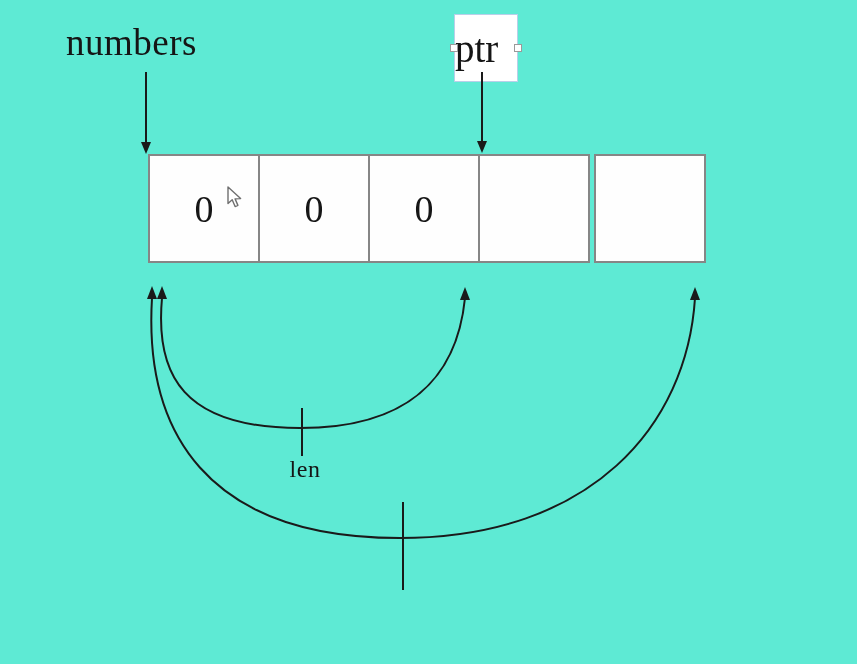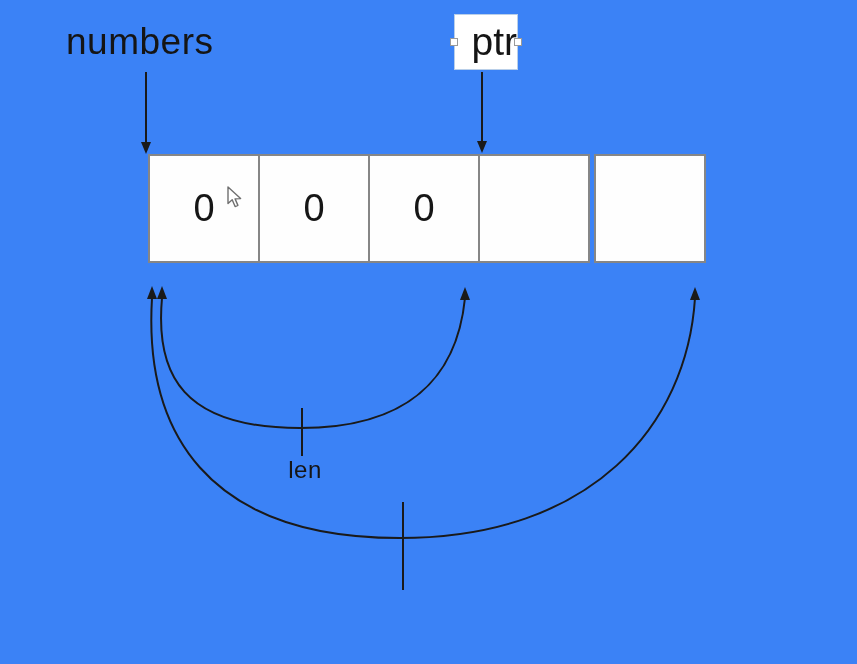--- a/index.html
+++ b/index.html
@@ -1,43 +1,43 @@
 <!DOCTYPE html>
 <html><head>
 <meta charset="utf-8">
 <style>
   html, body { margin: 0; padding: 0; background: #ffffff; }
   .stage {
     position: relative;
     width: 857px;
     height: 664px;
-    background: #3b82f6;
+    background: #5eead4;
     overflow: hidden;
-    font-family: Liberation Sans, sans-serif;
+    font-family: Liberation Serif, serif;
     color: #1a1a1a;
   }
   .label {
     position: absolute;
     font-weight: 300;
     color: #151515;
     white-space: nowrap;
     letter-spacing: 0.5px;
   }
   .label-numbers { left: 66px; top: 21px; font-size: 37px; }
   .label-len  { left: 305px; top: 456px; font-size: 24px; transform: translateX(-50%); }
   .label-cap  { left: 405px; top: 591px; font-size: 35px; transform: translateX(-50%); }
 
   
   .ptr-box {
     position: absolute;
     left: 454px; top: 14px;
-    width: 64px; height: 56px;
+    width: 64px; height: 68px;
     border: 1.5px solid #b9cfe9;
     background: #ffffff;
-    display: flex; align-items: center; justify-content: flex-end;
+    display: flex; align-items: center; justify-content: flex-start;
     box-sizing: border-box;
   }
   .ptr-box .ptr-text { font-size: 39px; font-weight: 300; color: #151515; }
   .handle {
     position: absolute;
     width: 8px; height: 8px;
     background: #ffffff;
     border: 1px solid #9a9a9a;
     top: 50%;
     transform: translateY(-50%);

